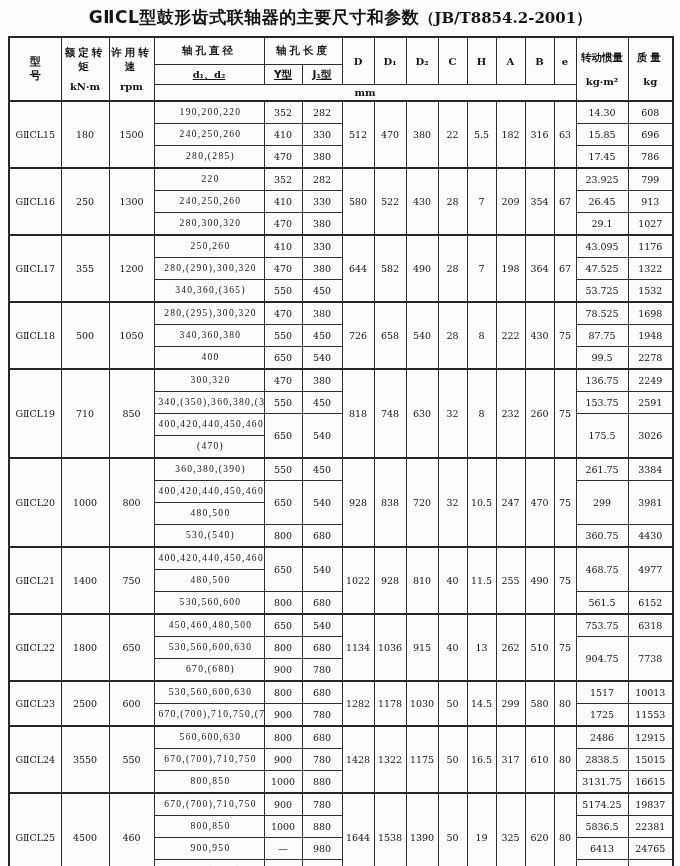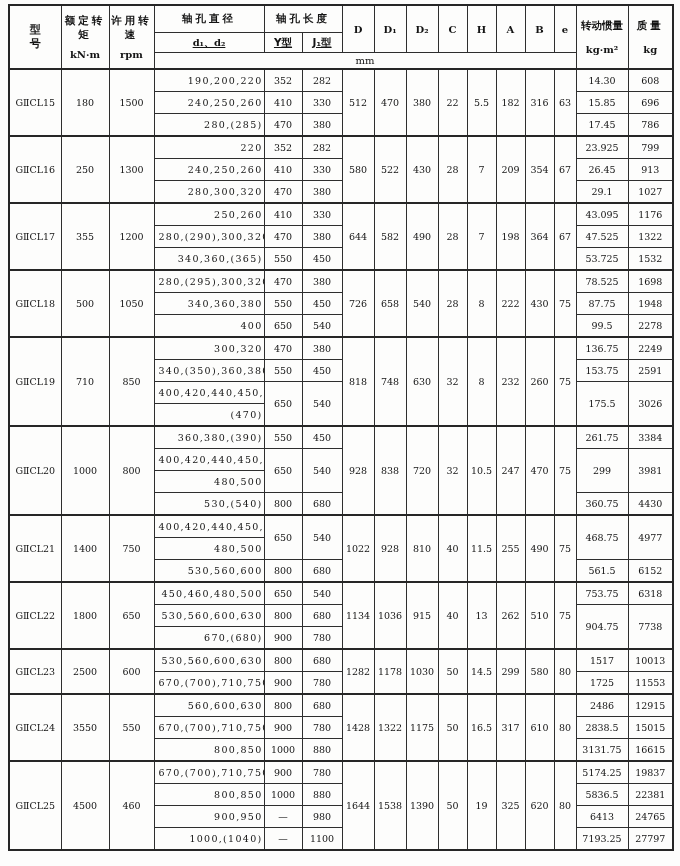--- a/index.html
+++ b/index.html
@@ -8,30 +8,31 @@
   .title{ text-align:center;margin:2px 0 7px 0;font-size:17px;font-weight:bold;letter-spacing:0.5px;white-space:nowrap;}
   .title .code{font-family:"DejaVu Serif",serif;font-size:15px;letter-spacing:0;}
   table{border-collapse:collapse;table-layout:fixed;width:664px;border:2px solid #262626;}
   th,td{border:1px solid #2e2e2e;padding:0 1px;text-align:center;vertical-align:middle;overflow:hidden;}
   th{font-size:10.5px;font-weight:bold;}
   td{font-family:"DejaVu Serif",serif;font-size:9.5px;height:21px;line-height:1.05;}
   .cjk{letter-spacing:3px;}
   .unit{font-family:"DejaVu Serif",serif;font-weight:bold;font-size:10px;letter-spacing:0;}
   .two-line{display:flex;flex-direction:column;justify-content:space-evenly;height:58px;}
   .vert{width:14px;margin:16px auto;line-height:14px;font-size:11px;letter-spacing:0;}
-  .mm-row th{height:15px;font-family:"DejaVu Serif",serif;font-weight:normal;font-size:10px;}
+  .mm-row th{height:15px;font-family:"DejaVu Serif",serif;font-weight:bold;font-size:10px;}
   thead tr.h1 th{height:26px;}
   thead tr.h2 th{height:19px;text-decoration:underline;}
-  td.bore{text-align:right;padding-left:4px;letter-spacing:1.3px;white-space:nowrap;}
+  td.bore{text-align:center;padding-left:4px;letter-spacing:1.3px;white-space:nowrap;font-family:Liberation Serif, serif;}
   tr.group-start td{border-top:2px solid #262626;}
 </style>
 </head>
 <body>
 
 <div class="page">
+  <div class="title"><span>GⅡCL型鼓形齿式联轴器的主要尺寸和参数</span><span class="code">（JB/T8854.2-2001）</span></div>
 
   <table>
     <colgroup>
       <col style="width:52px">
         <col style="width:48px">
         <col style="width:45px">
       <col style="width:110px">
         <col style="width:38px">
         <col style="width:40px">
       <col style="width:32px">

